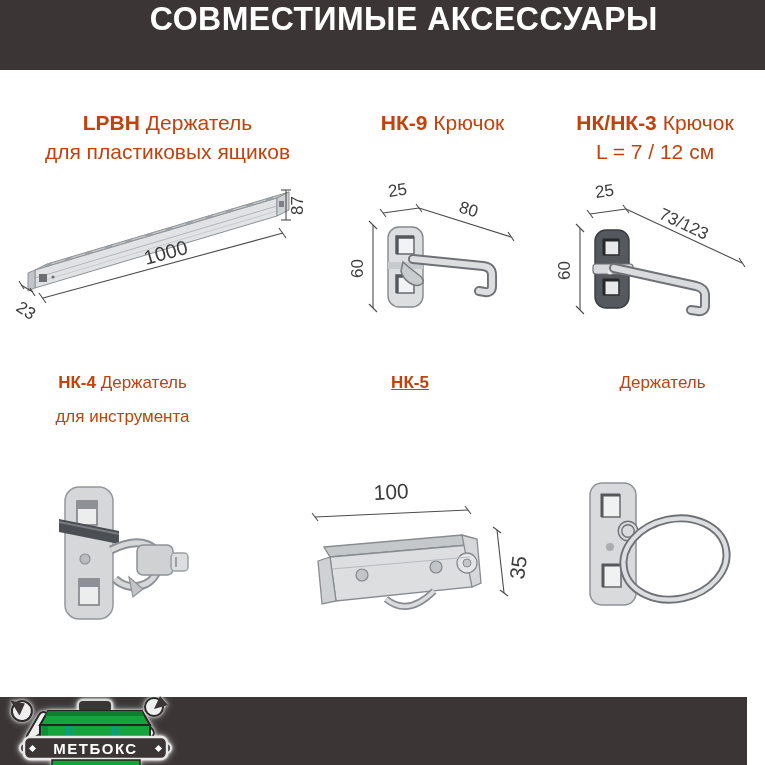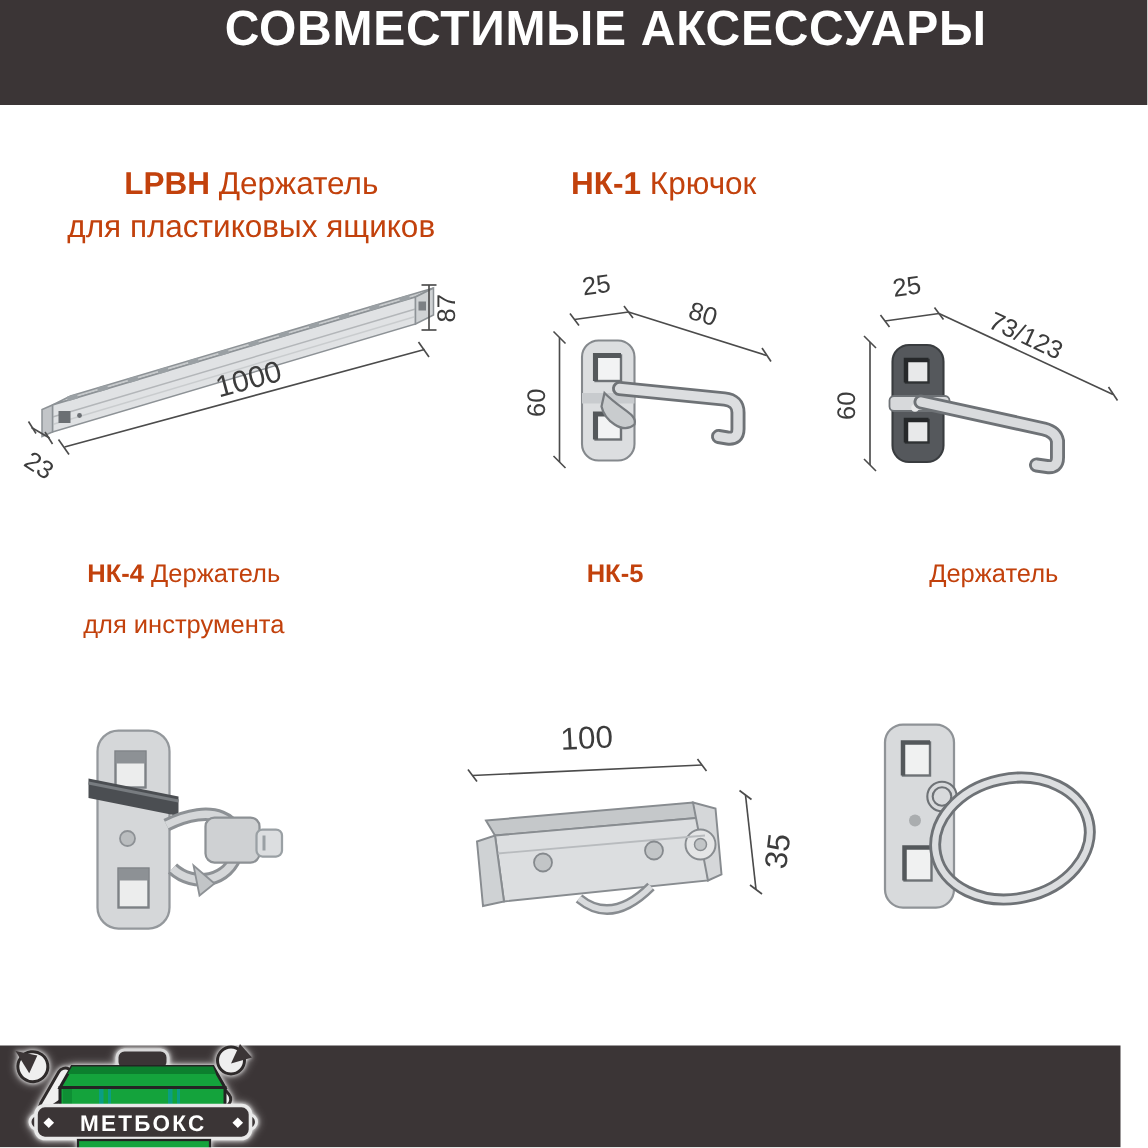--- a/index.html
+++ b/index.html
@@ -35,23 +35,27 @@
   <div class="topbar">
     <h1>СОВМЕСТИМЫЕ АКСЕССУАРЫ</h1>
   </div>
 
   <div class="ptitle r1" style="left:15px;top:108px;width:305px;">
     <div class="ln"><span class="code">LPBH</span> <span>Держатель</span></div>
     <div class="ln">для пластиковых ящиков</div>
   </div>
 
   <div class="ptitle r1" style="left:350px;top:108px;width:185px;">
-    <div class="ln"><span class="code">НК-1</span> <span>Крючок</span></div>
-  </div>
-
+    <div class="ln"><span class="code">НК-9</span> <span>Крючок</span></div>
+  </div>
+
+  <div class="ptitle r1" style="left:545px;top:108px;width:220px;">
+    <div class="ln"><span class="code">НК/НК-3</span> <span>Крючок</span></div>
+    <div class="ln">L = 7 / 12 см</div>
+  </div>
 
   <svg style="left:15px;top:182px;" width="305" height="152" viewBox="0 0 305 152">
 
     <g>
       <polygon points="20,88 262,16 274,10 32,82" fill="#c7cacc" stroke="#8d9296" stroke-width="1"></polygon>
       <polygon points="20,88 262,16 262,34 20,106" fill="#e0e2e4" stroke="#8d9296" stroke-width="1"></polygon>
       <line x1="20" y1="96" x2="262" y2="24" stroke="#b3b6b9" stroke-width="1"></line>
       <line x1="20" y1="101" x2="262" y2="29" stroke="#c9ccce" stroke-width="1"></line>
       <line x1="30" y1="84" x2="268" y2="13" stroke="#9aa0a4" stroke-width="3" stroke-dasharray="7 14"></line>
       <polygon points="20,88 20,106 13,109 13,91" fill="#c2c5c8" stroke="#8d9296" stroke-width="1"></polygon>
@@ -147,21 +151,21 @@
       <line class="dline" x1="189" y1="78" x2="195" y2="87"></line>
       <text class="dim" transform="translate(108,38) rotate(25)">73/123</text>
     </g>
   </svg>
 
   <div class="ptitle r2" style="left:10px;top:366px;width:225px;">
     <div class="ln"><span class="code">НК-4</span> <span>Держатель</span></div>
     <div class="ln">для инструмента</div>
   </div>
 
-  <div class="ptitle r2" style="left:280px;top:366px;width:260px;">
+  <div class="ptitle r2" style="left:280px;top:366px;width:260px;text-decoration:underline;">
     <div class="ln code">НК-5</div>
   </div>
 
   <div class="ptitle r2" style="left:575px;top:366px;width:175px;">
     <div class="ln">Держатель</div>
   </div>
 
   <svg style="left:45px;top:475px;" width="175" height="180" viewBox="0 0 175 180">
     <g>
       <rect x="20" y="12" width="48" height="132" rx="14" fill="#d5d7d9" stroke="#94989c" stroke-width="1.5"></rect>

